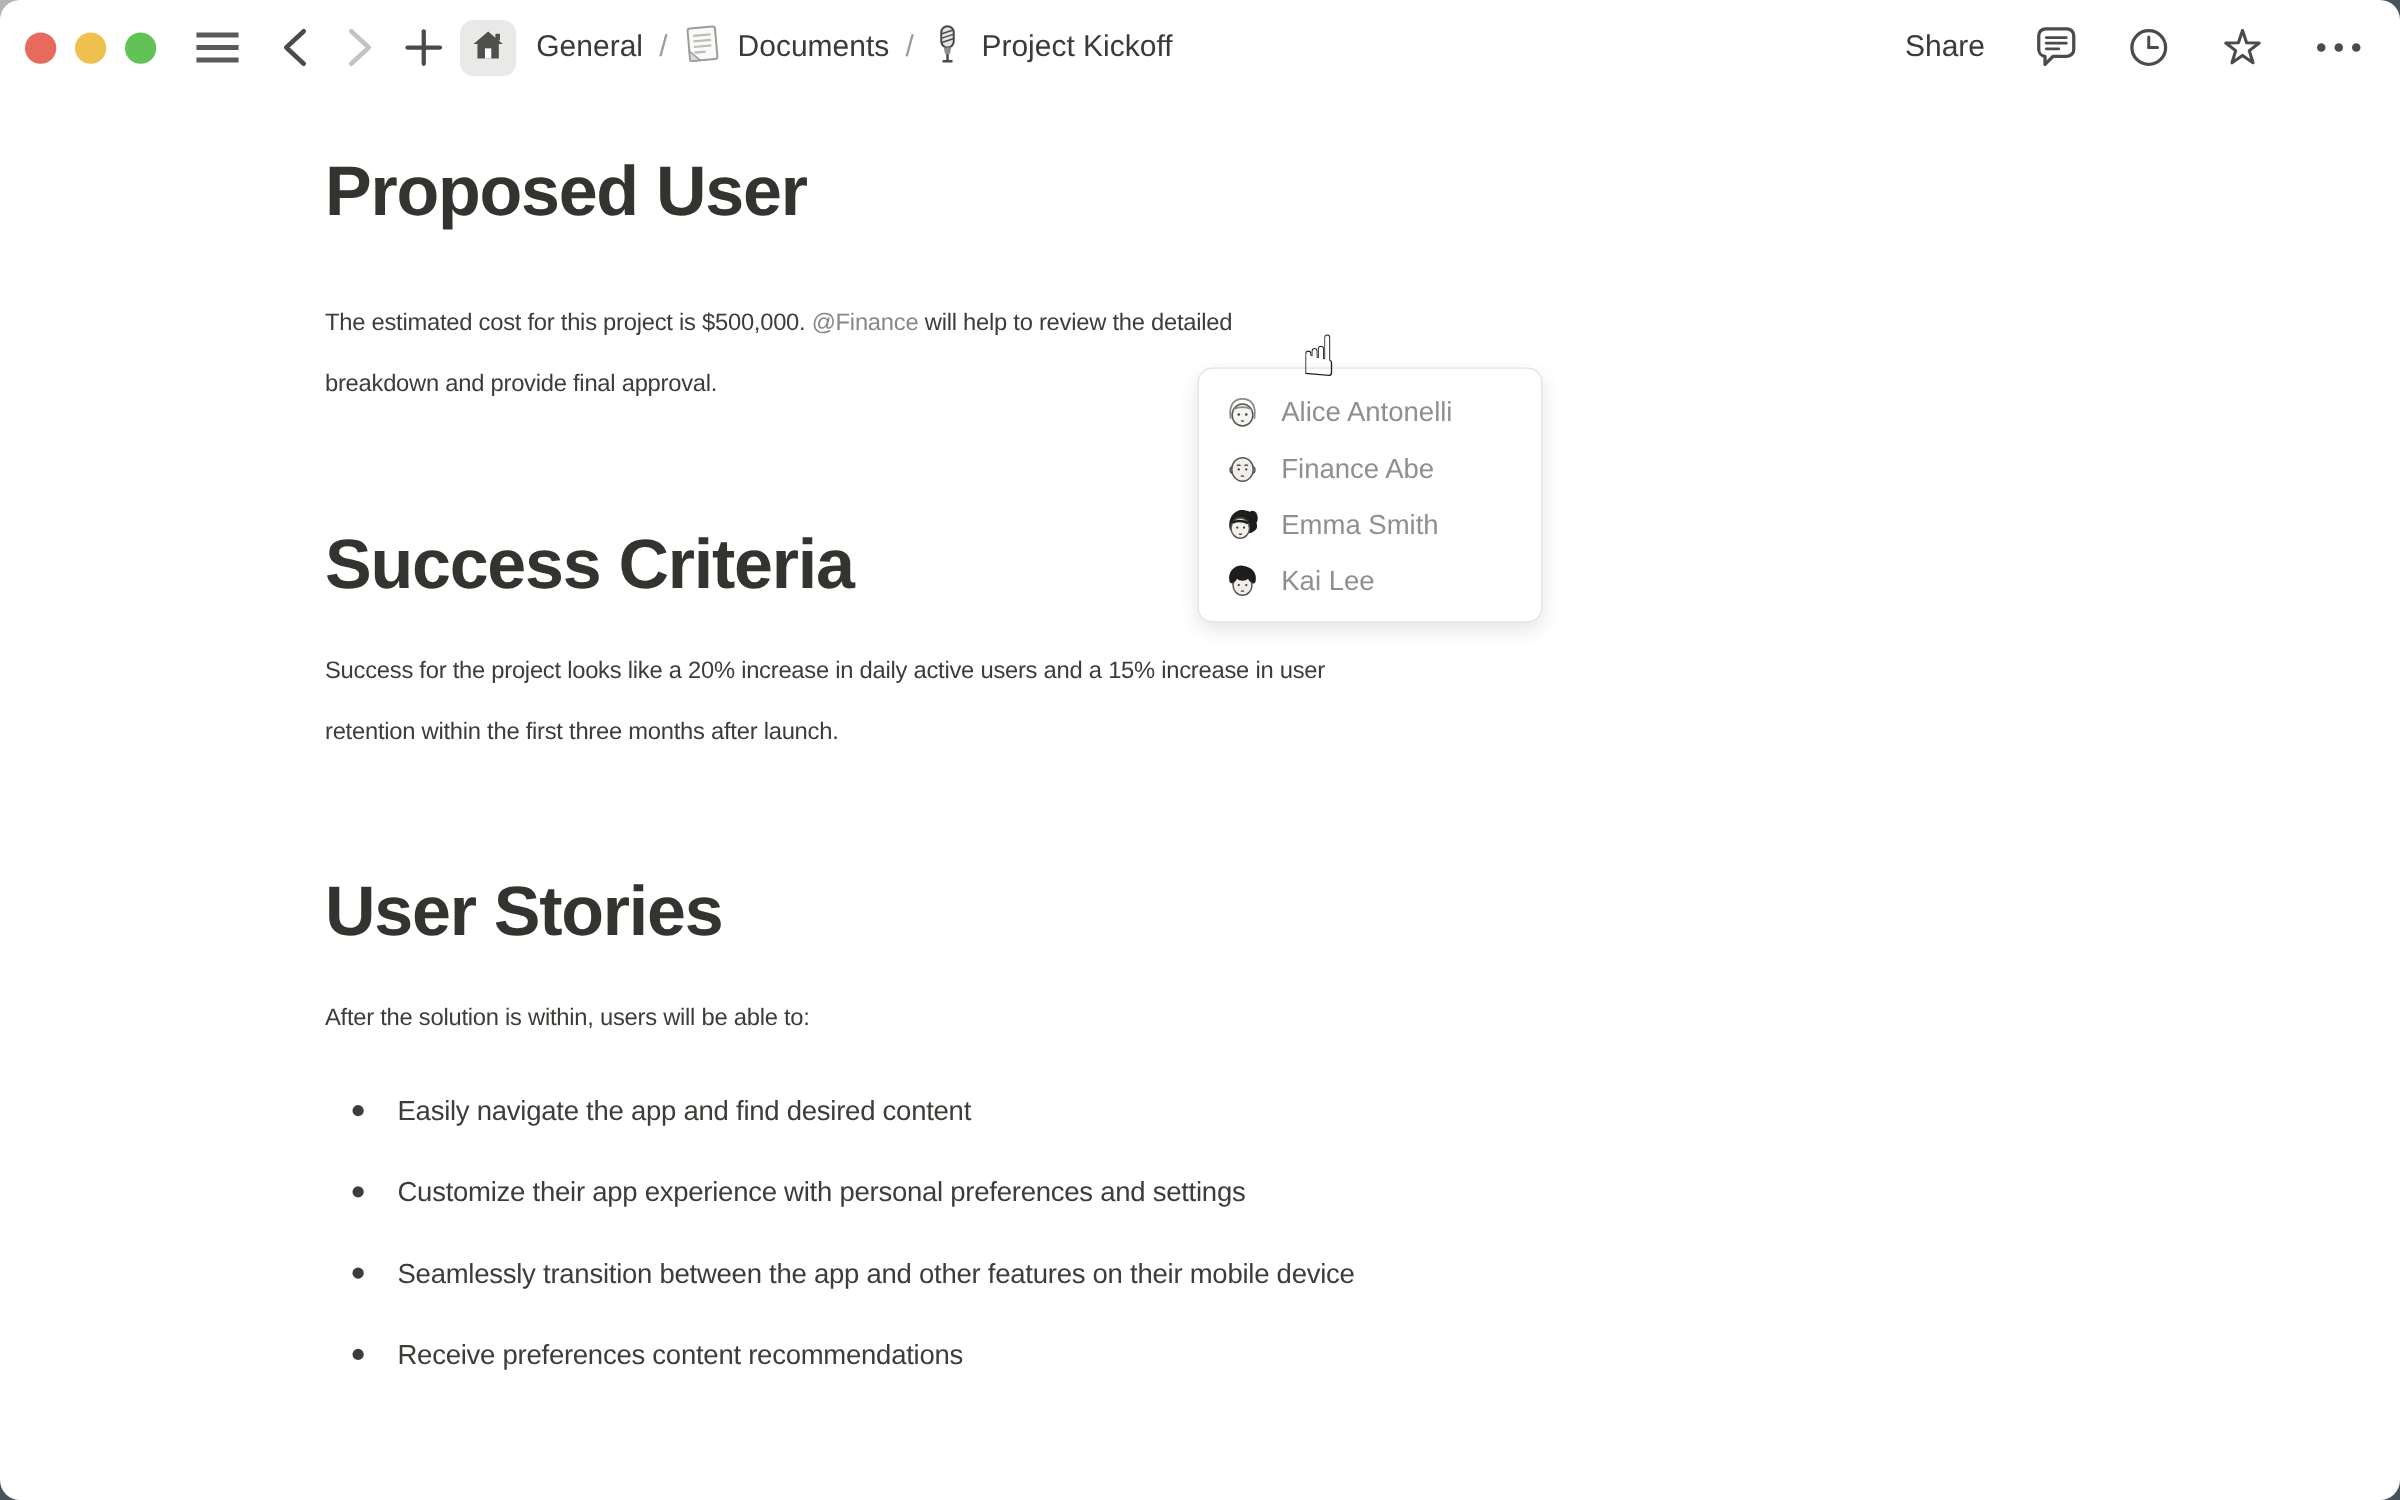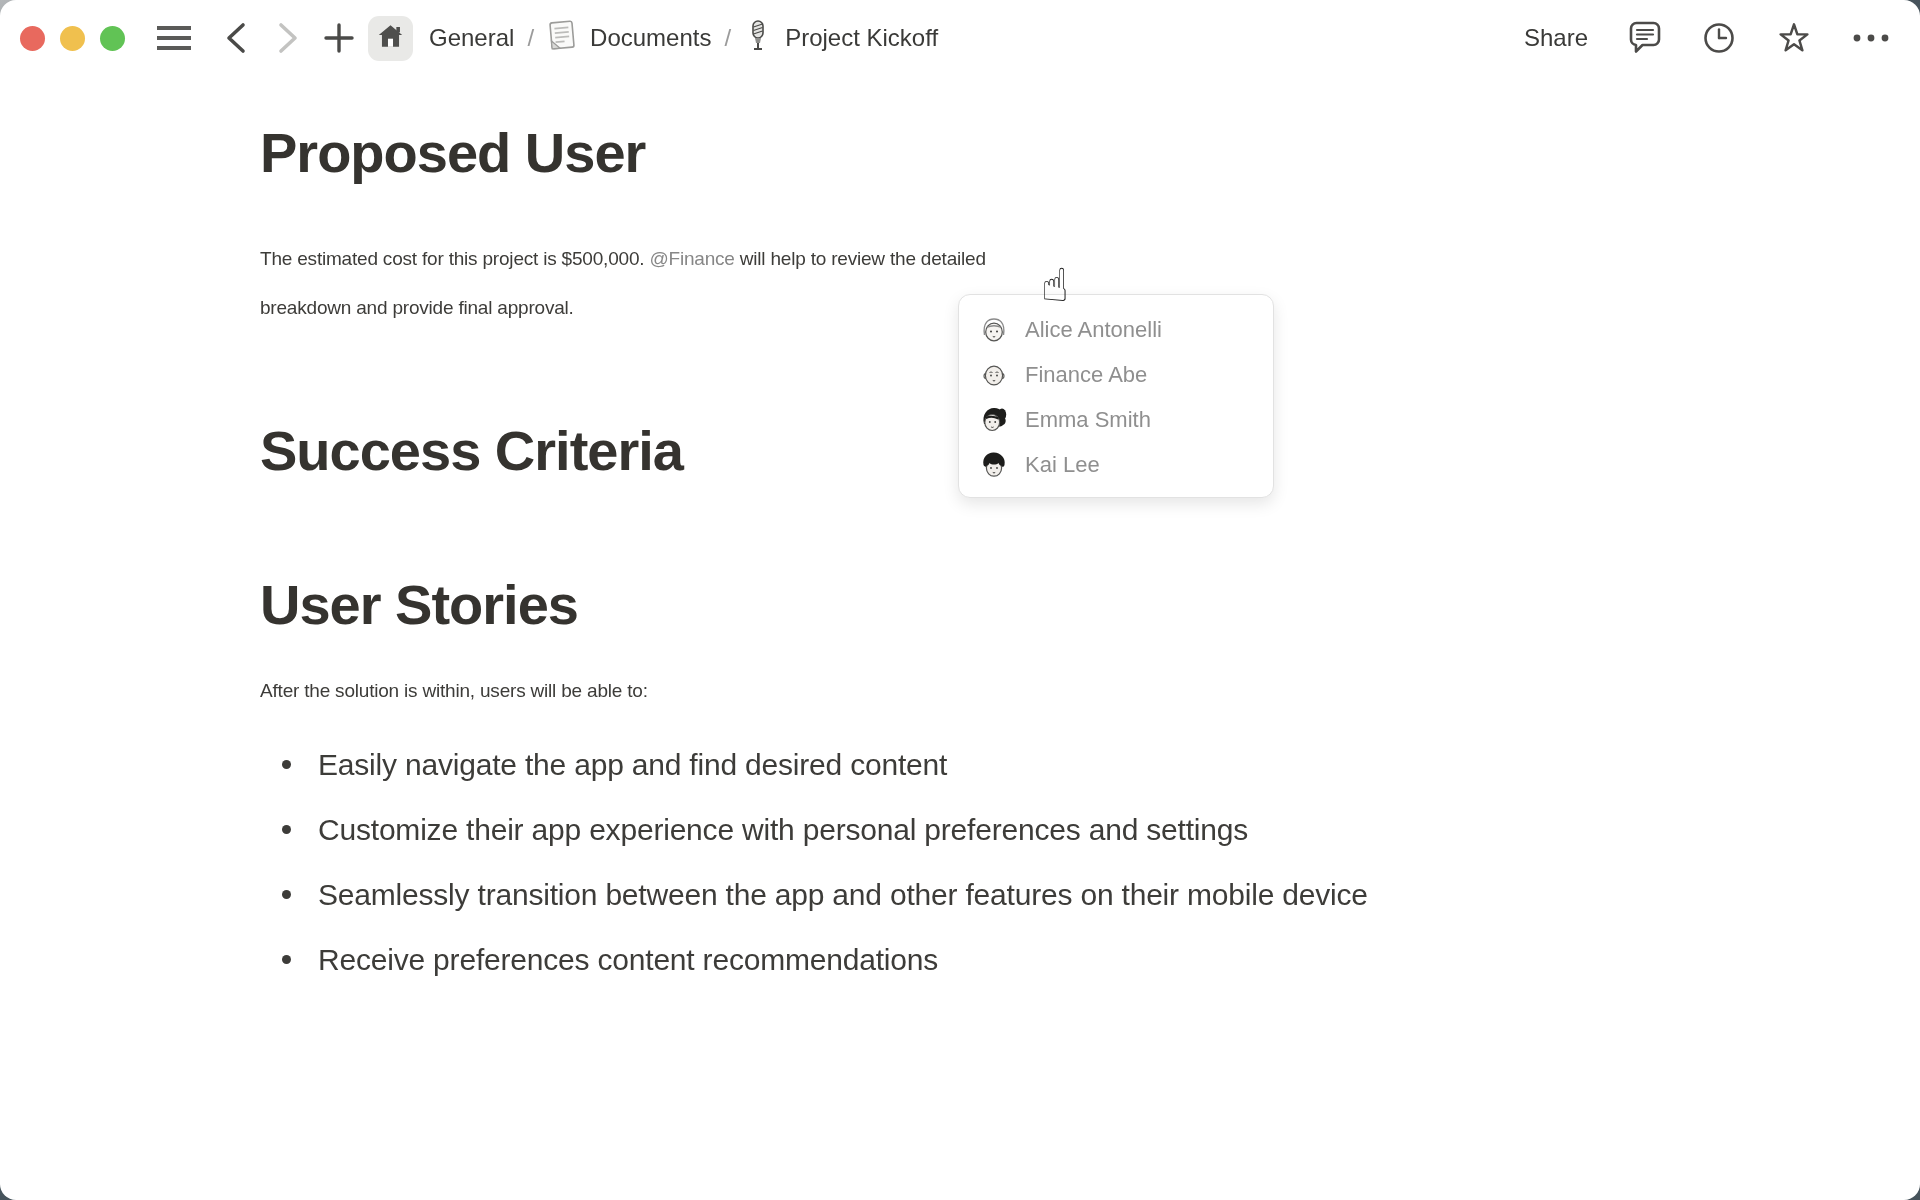--- a/index.html
+++ b/index.html
@@ -33,25 +33,25 @@
   .h{font-size:56px;font-weight:bold;line-height:70px;color:#35332f;margin:0;letter-spacing:-1px;}
   .h1{margin-top:118px;}
   .h2{margin-top:84px;}
   .h3{margin-top:84px;}
   .para{font-size:19px;line-height:49px;color:#3d3c39;margin:0;white-space:pre-line;letter-spacing:-0.2px;}
   .p1{margin-top:46px;}
   .p2{margin-top:26px;}
   .p3{margin-top:26px;}
   .mention{color:#878787;cursor:pointer;}
   ul.bullets{list-style:none;margin:17px 0 0 0;padding:0;}
-  ul.bullets li{position:relative;padding-left:58px;line-height:65px;font-size:30px;color:#3d3c39;letter-spacing:-0.2px;}
+  ul.bullets li{position:relative;padding-left:58px;line-height:65px;font-size:22px;color:#3d3c39;letter-spacing:-0.2px;}
   ul.bullets li::before{content:"";position:absolute;left:22px;top:28px;width:9px;height:9px;border-radius:50%;background:#3d3c39;}
   
   .mention-menu{
-    position:absolute;left:958px;top:294px;width:316px;box-sizing:border-box;
+    position:absolute;left:958px;top:294px;width:276px;box-sizing:border-box;
     background:#fff;border:1px solid #e2e2e2;border-radius:12px;
     box-shadow:0 6px 16px rgba(0,0,0,0.10);padding:12px 0 10px 0;
   }
   .menu-item{height:45px;display:flex;align-items:center;gap:16px;padding-left:20px;}
   .menu-item .name{font-size:22px;color:#8f8f8f;}
   .avatar{width:30px;height:30px;flex:0 0 30px;}
   
   .cursor{position:absolute;left:1041px;top:262px;font-size:46px;line-height:1;color:#1c1c1c;
     font-family:"DejaVu Sans",sans-serif;pointer-events:none;}
 </style>
@@ -184,20 +184,22 @@
 
   <div class="doc">
 
     <h1 class="h h1">Proposed User</h1>
 
     <p class="para p1"><span>The estimated cost for this project is $500,000. </span><span class="mention">@Finance</span><span> will help to review the detailed
 breakdown and provide final approval.</span></p>
 
     <h1 class="h h2">Success Criteria</h1>
 
+    <p class="para p2">Success for the project looks like a 20% increase in daily active users and a 15% increase in user
+retention within the first three months after launch.</p>
 
     <h1 class="h h3">User Stories</h1>
 
     <p class="para p3">After the solution is within, users will be able to:</p>
 
     <ul class="bullets">
       <li>Easily navigate the app and find desired content</li>
       <li>Customize their app experience with personal preferences and settings</li>
       <li>Seamlessly transition between the app and other features on their mobile device</li>
       <li>Receive preferences content recommendations</li>

